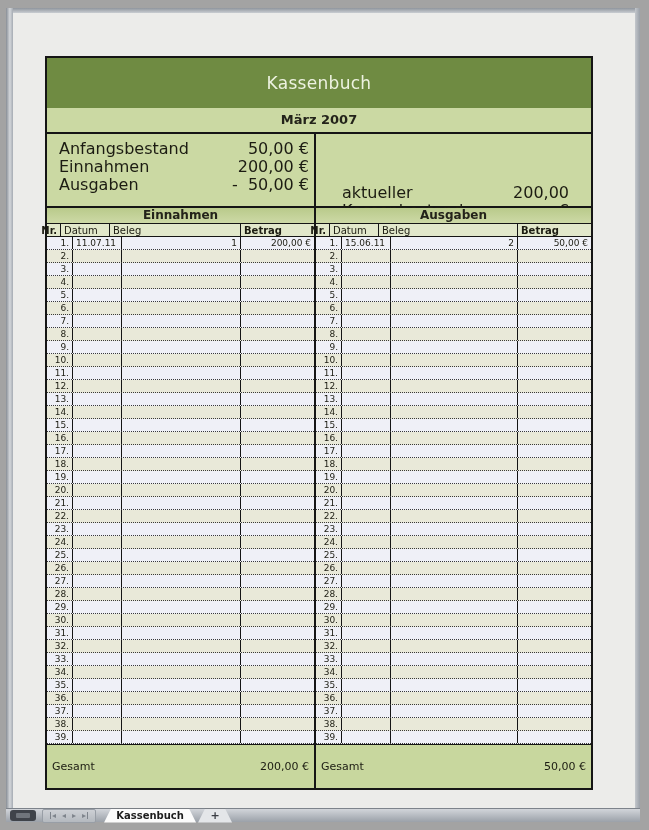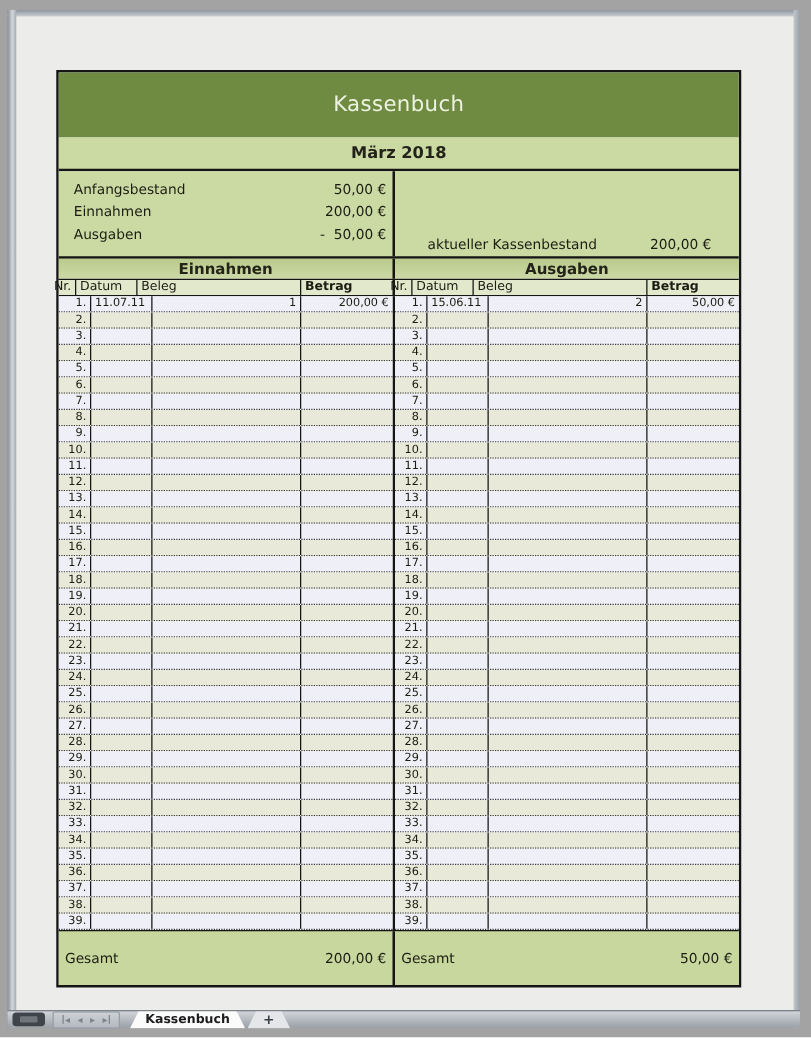--- a/index.html
+++ b/index.html
@@ -37,38 +37,38 @@
   .sheet{position:absolute;left:45px;top:56px;width:548px;height:734px;
     border:2px solid #151515;box-sizing:border-box;display:flex;flex-direction:column;
     background:#fff;color:#1c1c12;}
   .banner{height:64px;background:#6f8b42;display:flex;align-items:center;justify-content:center;
     color:#edf2e0;font-size:17px;letter-spacing:.3px;}
   .subtitle{height:32px;background:#cbd9a3;display:flex;align-items:center;justify-content:center;
     font-size:13px;font-weight:bold;color:#23231a;border-bottom:2px solid #151515;box-sizing:border-box;}
   .summary{height:74px;background:#cbd9a3;display:flex;border-bottom:2px solid #151515;box-sizing:border-box;}
   .summary .s-left{width:269px;border-right:2px solid #151515;box-sizing:border-box;padding:6px 0 0 0;}
   .summary .s-right{flex:1;padding:6px 0 0 0;}
-  .srow{display:flex;justify-content:space-between;font-size:11px;line-height:18px;padding:0 5px 0 12px;}
+  .srow{display:flex;justify-content:space-between;font-size:16px;line-height:18px;padding:0 5px 0 12px;}
   .srow .val{text-align:right;}
   .s-right .srow{padding:0 22px 0 26px;margin-top:44px;}
 
   .sectionband{height:21px;display:flex;background:linear-gradient(to bottom,#b9ca8b,#cdd9a6);
     border-bottom:1px solid #151515;box-sizing:border-box;}
   .sectionband div{display:flex;align-items:center;justify-content:center;
     font-size:12px;font-weight:bold;color:#23231a;}
   .sectionband .sec-l{width:269px;border-right:2px solid #151515;box-sizing:border-box;}
   .sectionband .sec-r{flex:1;}
 
   .colheaders{height:16px;display:flex;background:#e2e8cb;border-bottom:1px solid #151515;box-sizing:border-box;font-size:10px;}
   .colheaders .half{display:flex;box-sizing:border-box;}
   .colheaders .half.l{width:269px;border-right:2px solid #151515;}
   .colheaders .half.r{flex:1;}
   .hcell{display:flex;align-items:center;box-sizing:border-box;border-right:1px solid #151515;padding:0 3px;}
   .hcell:last-child{border-right:none;font-weight:bold;}
-  .h-nr{width:14px;justify-content:flex-end;}
+  .h-nr{width:14px;justify-content:flex-end;font-weight:bold;}
   .h-datum{width:49px;}
   .h-beleg{flex:1;}
   .h-betrag{width:73px;}
 
   .tbodies{height:507px;display:flex;}
   .tbody{display:flex;flex-direction:column;box-sizing:border-box;}
   .tbody.l{width:269px;border-right:2px solid #151515;}
   .tbody.r{flex:1;}
   .trow{height:13px;display:flex;box-sizing:border-box;border-bottom:1px dotted #3a3a3a;font-size:9px;}
   .trow.odd{background:#eff0f7;}
@@ -89,21 +89,21 @@
 <body>
 
 <div class="root">
   <div class="chrome-top"></div>
   <div class="chrome-left"></div>
   <div class="chrome-right"></div>
   <div class="canvas"></div>
 
   <div class="sheet">
     <div class="banner">Kassenbuch</div>
-    <div class="subtitle">März 2018</div>
+    <div class="subtitle">März 2007</div>
 
     <div class="summary">
       <div class="s-left">
         <div class="srow">
           <span>Anfangsbestand</span>
           <span class="val">50,00 €</span>
         </div>
         <div class="srow">
           <span>Einnahmen</span>
           <span class="val">200,00 €</span>

